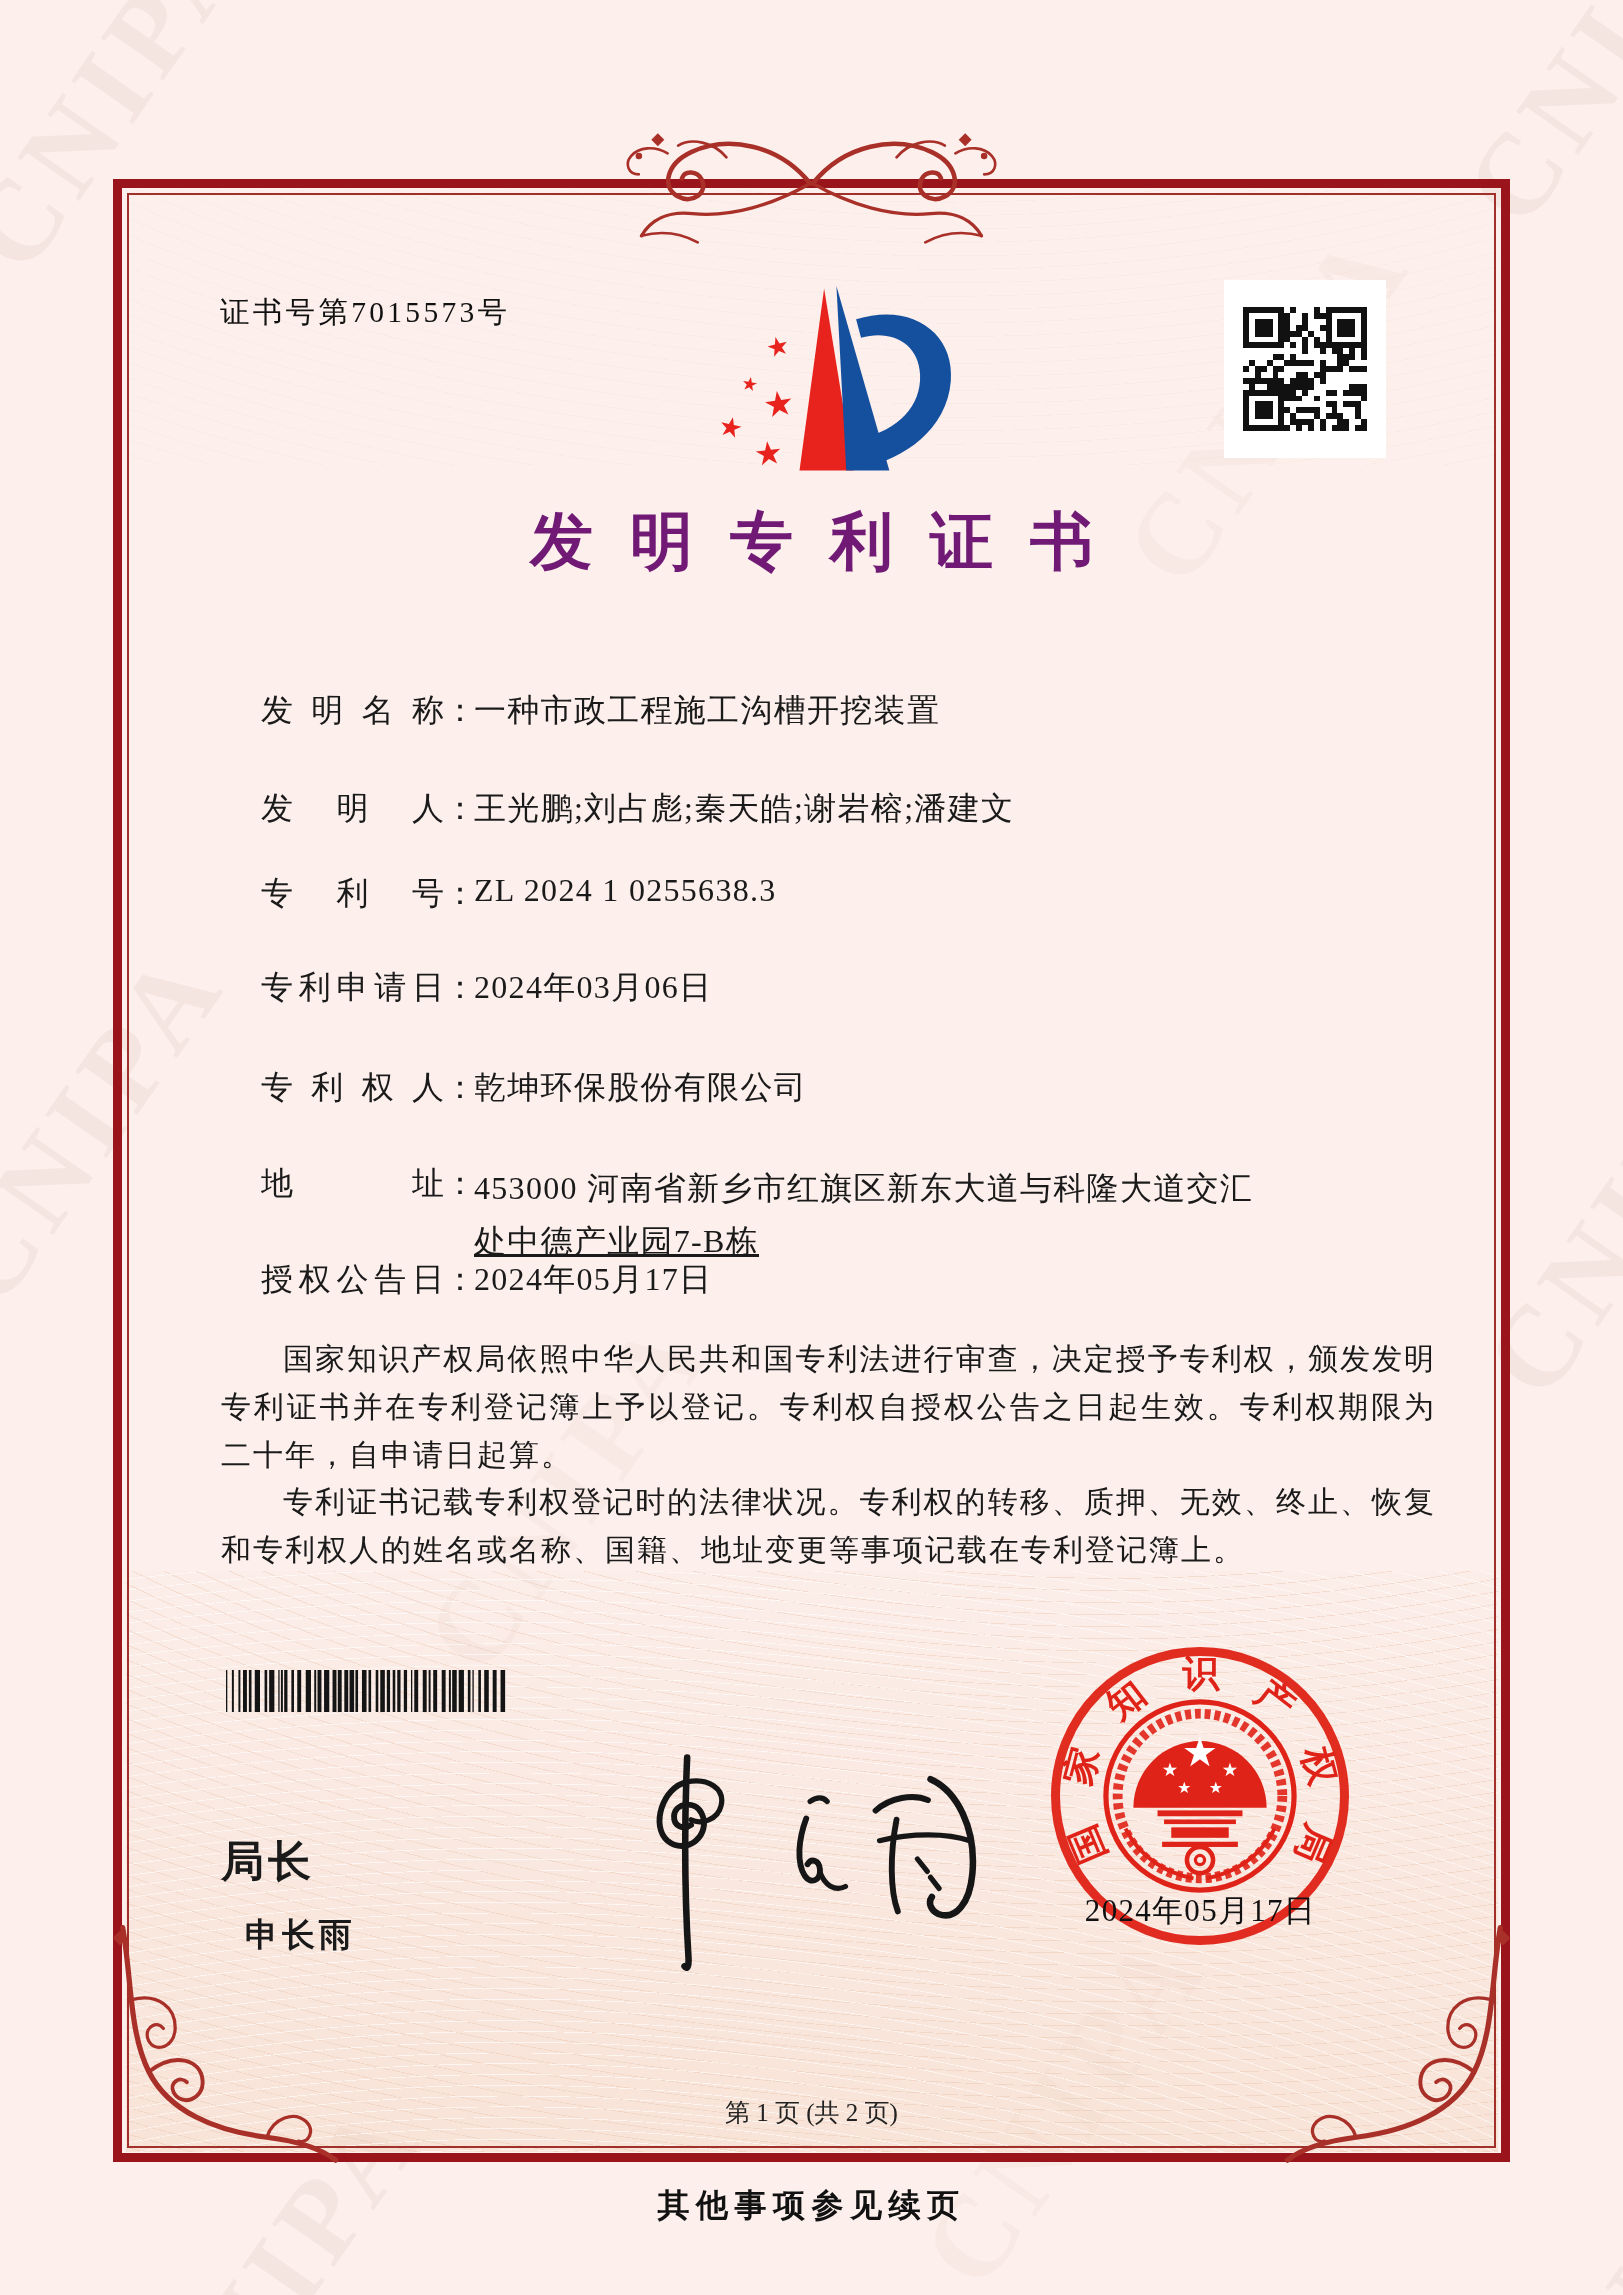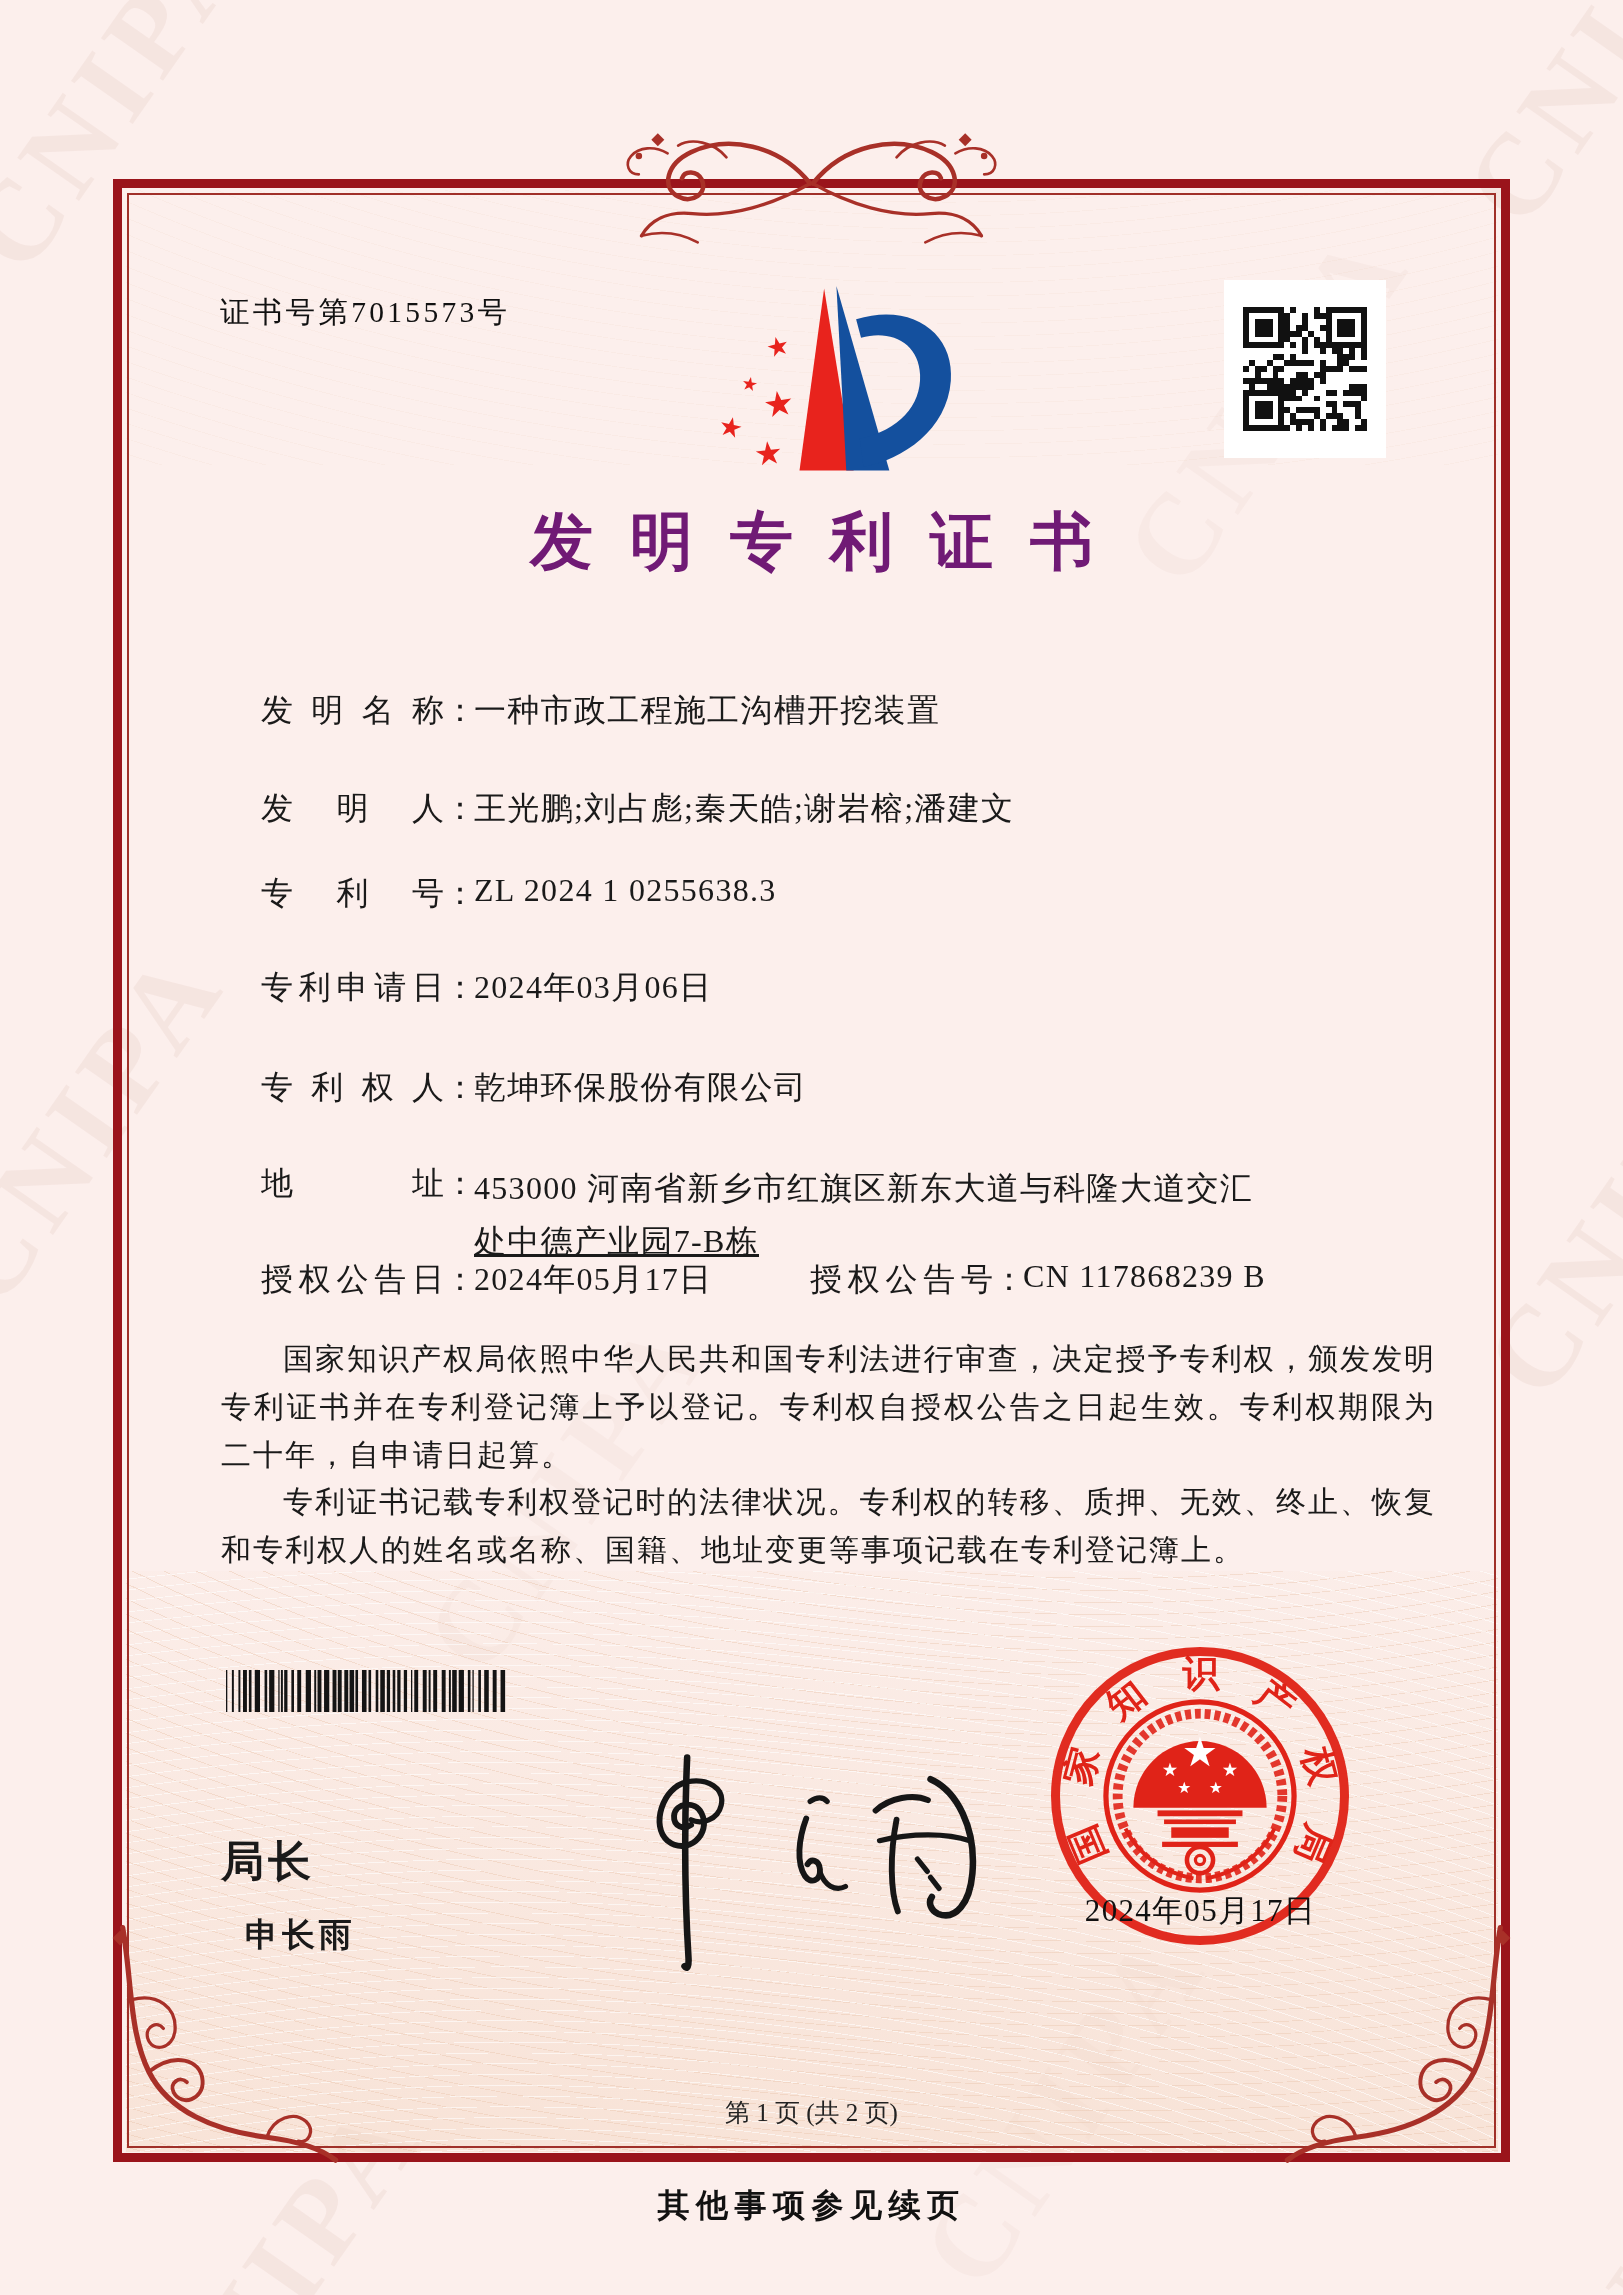--- a/index.html
+++ b/index.html
@@ -399,23 +399,20 @@
   </div>
   <div class="row" style="top:1066px">
     <span class="flabel">专利权人</span><span class="fcolon">：</span><span class="fvalue">乾坤环保股份有限公司</span>
   </div>
   <div class="row" style="top:1162px">
     <span class="flabel">地址</span><span class="fcolon">：</span><span class="fvalue" style="line-height:53px"><span>453000 河南省新乡市红旗区新东大道与科隆大道交汇</span><span class="l2">处中德产业园7-B栋</span></span>
   </div>
   <div class="row" style="top:1258px">
     <span class="flabel">授权公告日</span><span class="fcolon">：</span><span class="fvalue">2024年05月17日</span>
   </div>
-  <div class="row grant2" style="top:1258px">
-    <span class="flabel">授权公告号</span><span class="fcolon">：</span><span class="fvalue">CN 117868239 B</span>
-  </div>
 
   <div class="para" style="top:1478px">专利证书记载专利权登记时的法律状况。专利权的转移、质押、无效、终止、恢复和专利权人的姓名或名称、国籍、地址变更等事项记载在专利登记簿上。</div>
   <div class="para" style="top:1335px">国家知识产权局依照中华人民共和国专利法进行审查，决定授予专利权，颁发发明专利证书并在专利登记簿上予以登记。专利权自授权公告之日起生效。专利权期限为二十年，自申请日起算。</div>
 
   <svg class="barcode" id="barcode-svg" viewBox="0 0 436 64" preserveAspectRatio="none">
       <rect x="0" y="0" width="2" height="64" fill="#141414"></rect>
       <rect x="9" y="0" width="3" height="64" fill="#141414"></rect>
       <rect x="19" y="0" width="3" height="64" fill="#141414"></rect>
       <rect x="26" y="0" width="6" height="64" fill="#141414"></rect>
       <rect x="35" y="0" width="4" height="64" fill="#141414"></rect>

